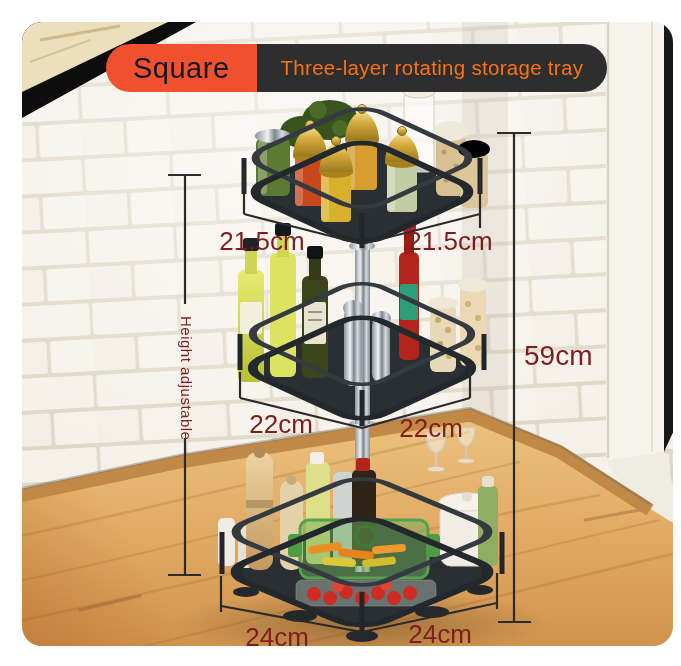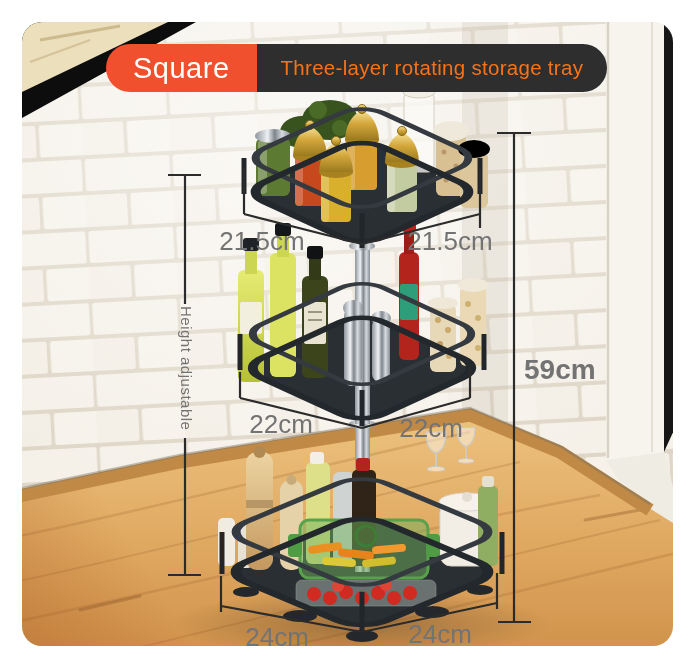--- a/index.html
+++ b/index.html
@@ -3,27 +3,27 @@
 <meta charset="utf-8">
 <style>
   html,body{margin:0;padding:0;background:#ffffff;}
   .stage{position:relative;width:681px;height:666px;background:#ffffff;overflow:hidden;
          font-family:"Liberation Sans",sans-serif;}
   .photo-card{position:absolute;left:22px;top:22px;width:651px;height:624px;
               border-radius:20px;overflow:hidden;background:#f3efe8;}
   .photo-card svg{position:absolute;left:-22px;top:-22px;width:681px;height:666px;display:block;}
   .banner{position:absolute;left:106px;top:44px;height:48px;display:flex;z-index:6;}
   .banner .badge{display:flex;align-items:center;padding:0 27px;
-                 border-radius:24px 0 0 24px;color:#ffffff;font-size:29px;font-weight:400;
+                 border-radius:24px 0 0 24px;color:#0f172a;font-size:29px;font-weight:400;
                  letter-spacing:0.5px;}
   .banner .bar{display:flex;align-items:center;padding:0 24px;
                border-radius:0 24px 24px 0;color:#f97316;font-size:20.5px;font-weight:400;
                letter-spacing:0.3px;}
-  .dim-label{position:absolute;z-index:5;color:#737373;font-size:26px;font-weight:400;
-             white-space:nowrap;transform:translateX(-50%);}
+  .dim-label{position:absolute;z-index:5;color:#7f1d1d;font-size:26px;font-weight:400;
+             white-space:nowrap;transform:translateX(-50%);text-align:right;}
   .dim-label.big{font-size:28px;transform:none;}
   .dim-label.vertical{writing-mode:vertical-rl;text-orientation:mixed;font-size:15px;
              letter-spacing:0.5px;transform:translateX(-50%);}
 </style>
 </head>
 <body>
 
 <div class="stage">
 
   <div class="photo-card">
@@ -403,16 +403,16 @@
     <div class="badge" style="background: rgb(240, 80, 46);">Square</div>
     <div class="bar" style="background: rgb(46, 46, 46);">Three-layer rotating storage tray</div>
   </div>
 
   <div class="dim-label" style="left:262px;top:226px;">21.5cm</div>
   <div class="dim-label" style="left:450px;top:226px;">21.5cm</div>
   <div class="dim-label" style="left:281px;top:409px;">22cm</div>
   <div class="dim-label" style="left:431px;top:413px;">22cm</div>
   <div class="dim-label" style="left:277px;top:622px;">24cm</div>
   <div class="dim-label" style="left:440px;top:619px;">24cm</div>
-  <div class="dim-label big" style="left:524px;top:354px;font-weight:bold;">59cm</div>
+  <div class="dim-label big" style="left:524px;top:340px;">59cm</div>
   <div class="dim-label vertical" style="left:186px;top:306px;height:134px;">Height adjustable</div>
 
 </div>
 
 </body></html>

